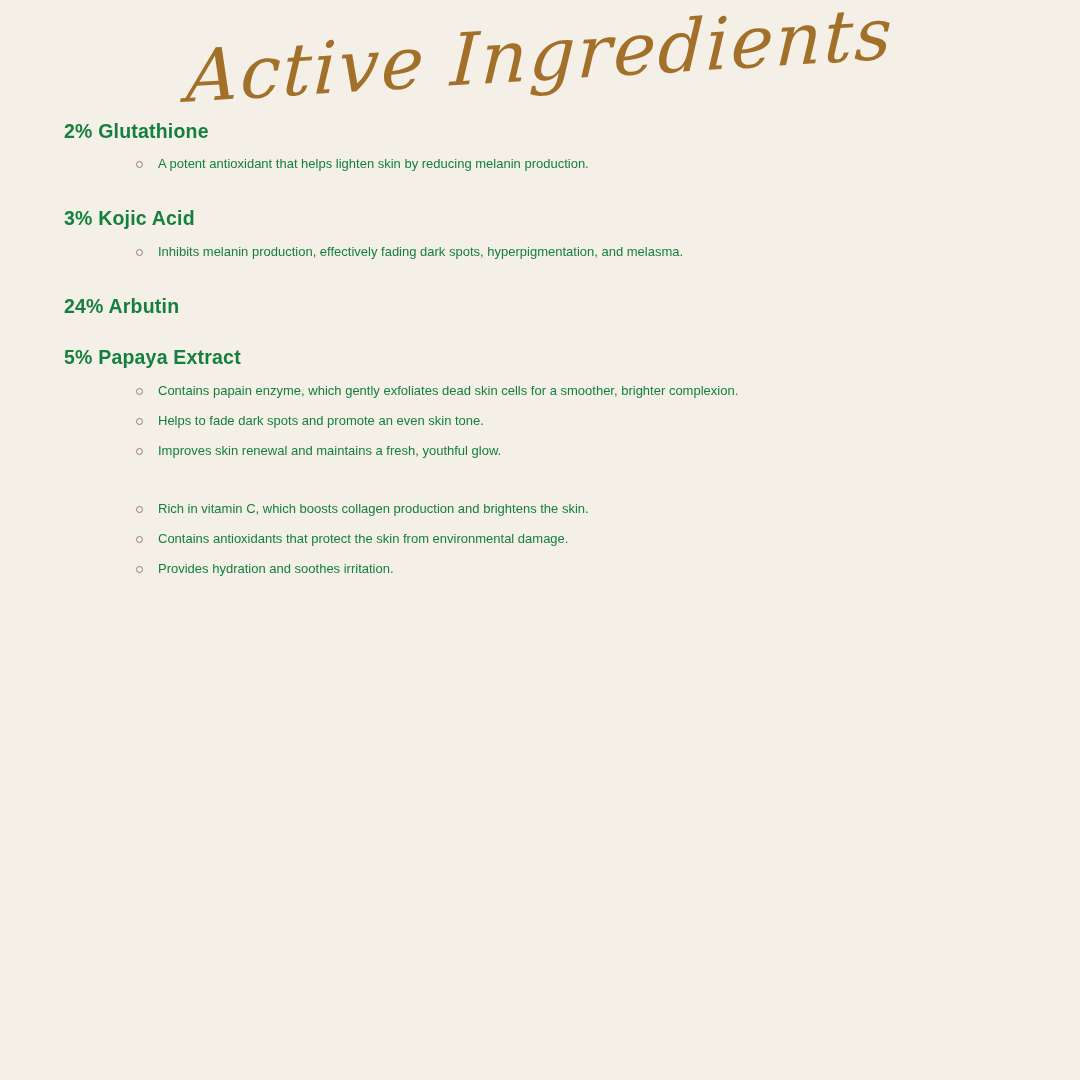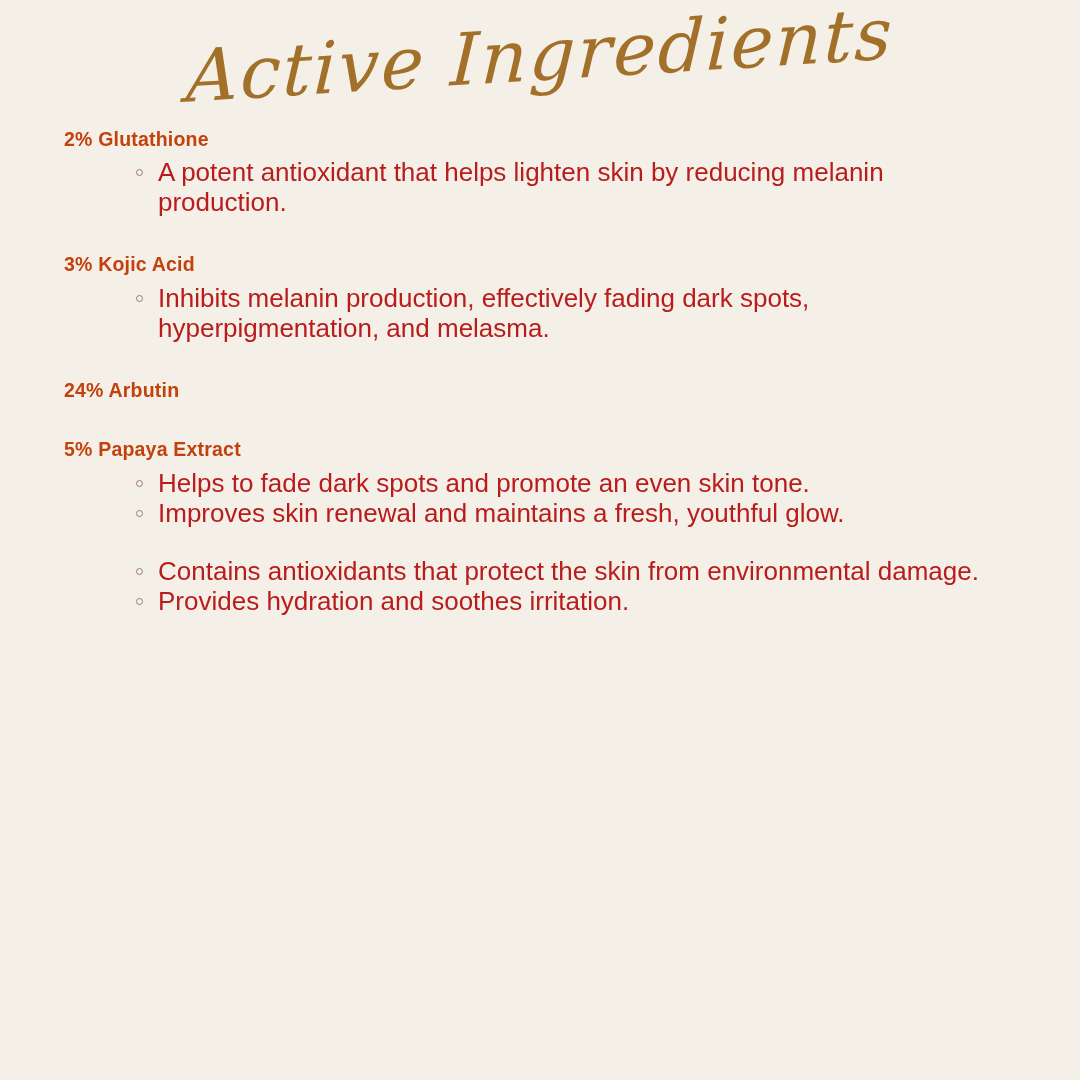--- a/index.html
+++ b/index.html
@@ -44,35 +44,35 @@
     padding: 8px 64px 0 64px;
     box-sizing: border-box;
   }
   .section {
     margin-bottom: 6px;
   }
   .section-title {
     font-family: "Liberation Sans", sans-serif;
     font-weight: bold;
     font-size: 19.5px;
-    color: #c2410c;
+    color: #15803d;
     letter-spacing: 0.2px;
-    margin: 8px 0 6px 0;
+    margin: 0 0 6px 0;
     line-height: 1.2;
   }
   .bullets {
     list-style: none;
     margin: 0;
     padding: 0 0 0 72px;
   }
   .bullets li {
     position: relative;
-    font-size: 26px;
+    font-size: 13px;
     line-height: 30px;
-    color: #b91c1c;
+    color: #15803d;
     padding-left: 22px;
     margin: 0 0 0 0;
     max-width: 860px;
   }
   .bullets li::before {
     content: "";
     position: absolute;
     left: 0;
     top: 12px;
     width: 7px;
@@ -114,28 +114,30 @@
 
     <div class="section">
       <h2 class="section-title">24% Arbutin</h2>
     </div>
 
     <div class="sec-gap"></div>
 
     <div class="section">
       <h2 class="section-title">5% Papaya Extract</h2>
       <ul class="bullets">
+        <li>Contains papain enzyme, which gently exfoliates dead skin cells for a smoother, brighter complexion.</li>
         <li>Helps to fade dark spots and promote an even skin tone.</li>
         <li>Improves skin renewal and maintains a fresh, youthful glow.</li>
       </ul>
     </div>
 
     <div class="sec-gap"></div>
 
     <div class="section">
       <ul class="bullets">
+        <li>Rich in vitamin C, which boosts collagen production and brightens the skin.</li>
         <li>Contains antioxidants that protect the skin from environmental damage.</li>
         <li>Provides hydration and soothes irritation.</li>
       </ul>
     </div>
 
   </div>
 </div>
 
 </body></html>

